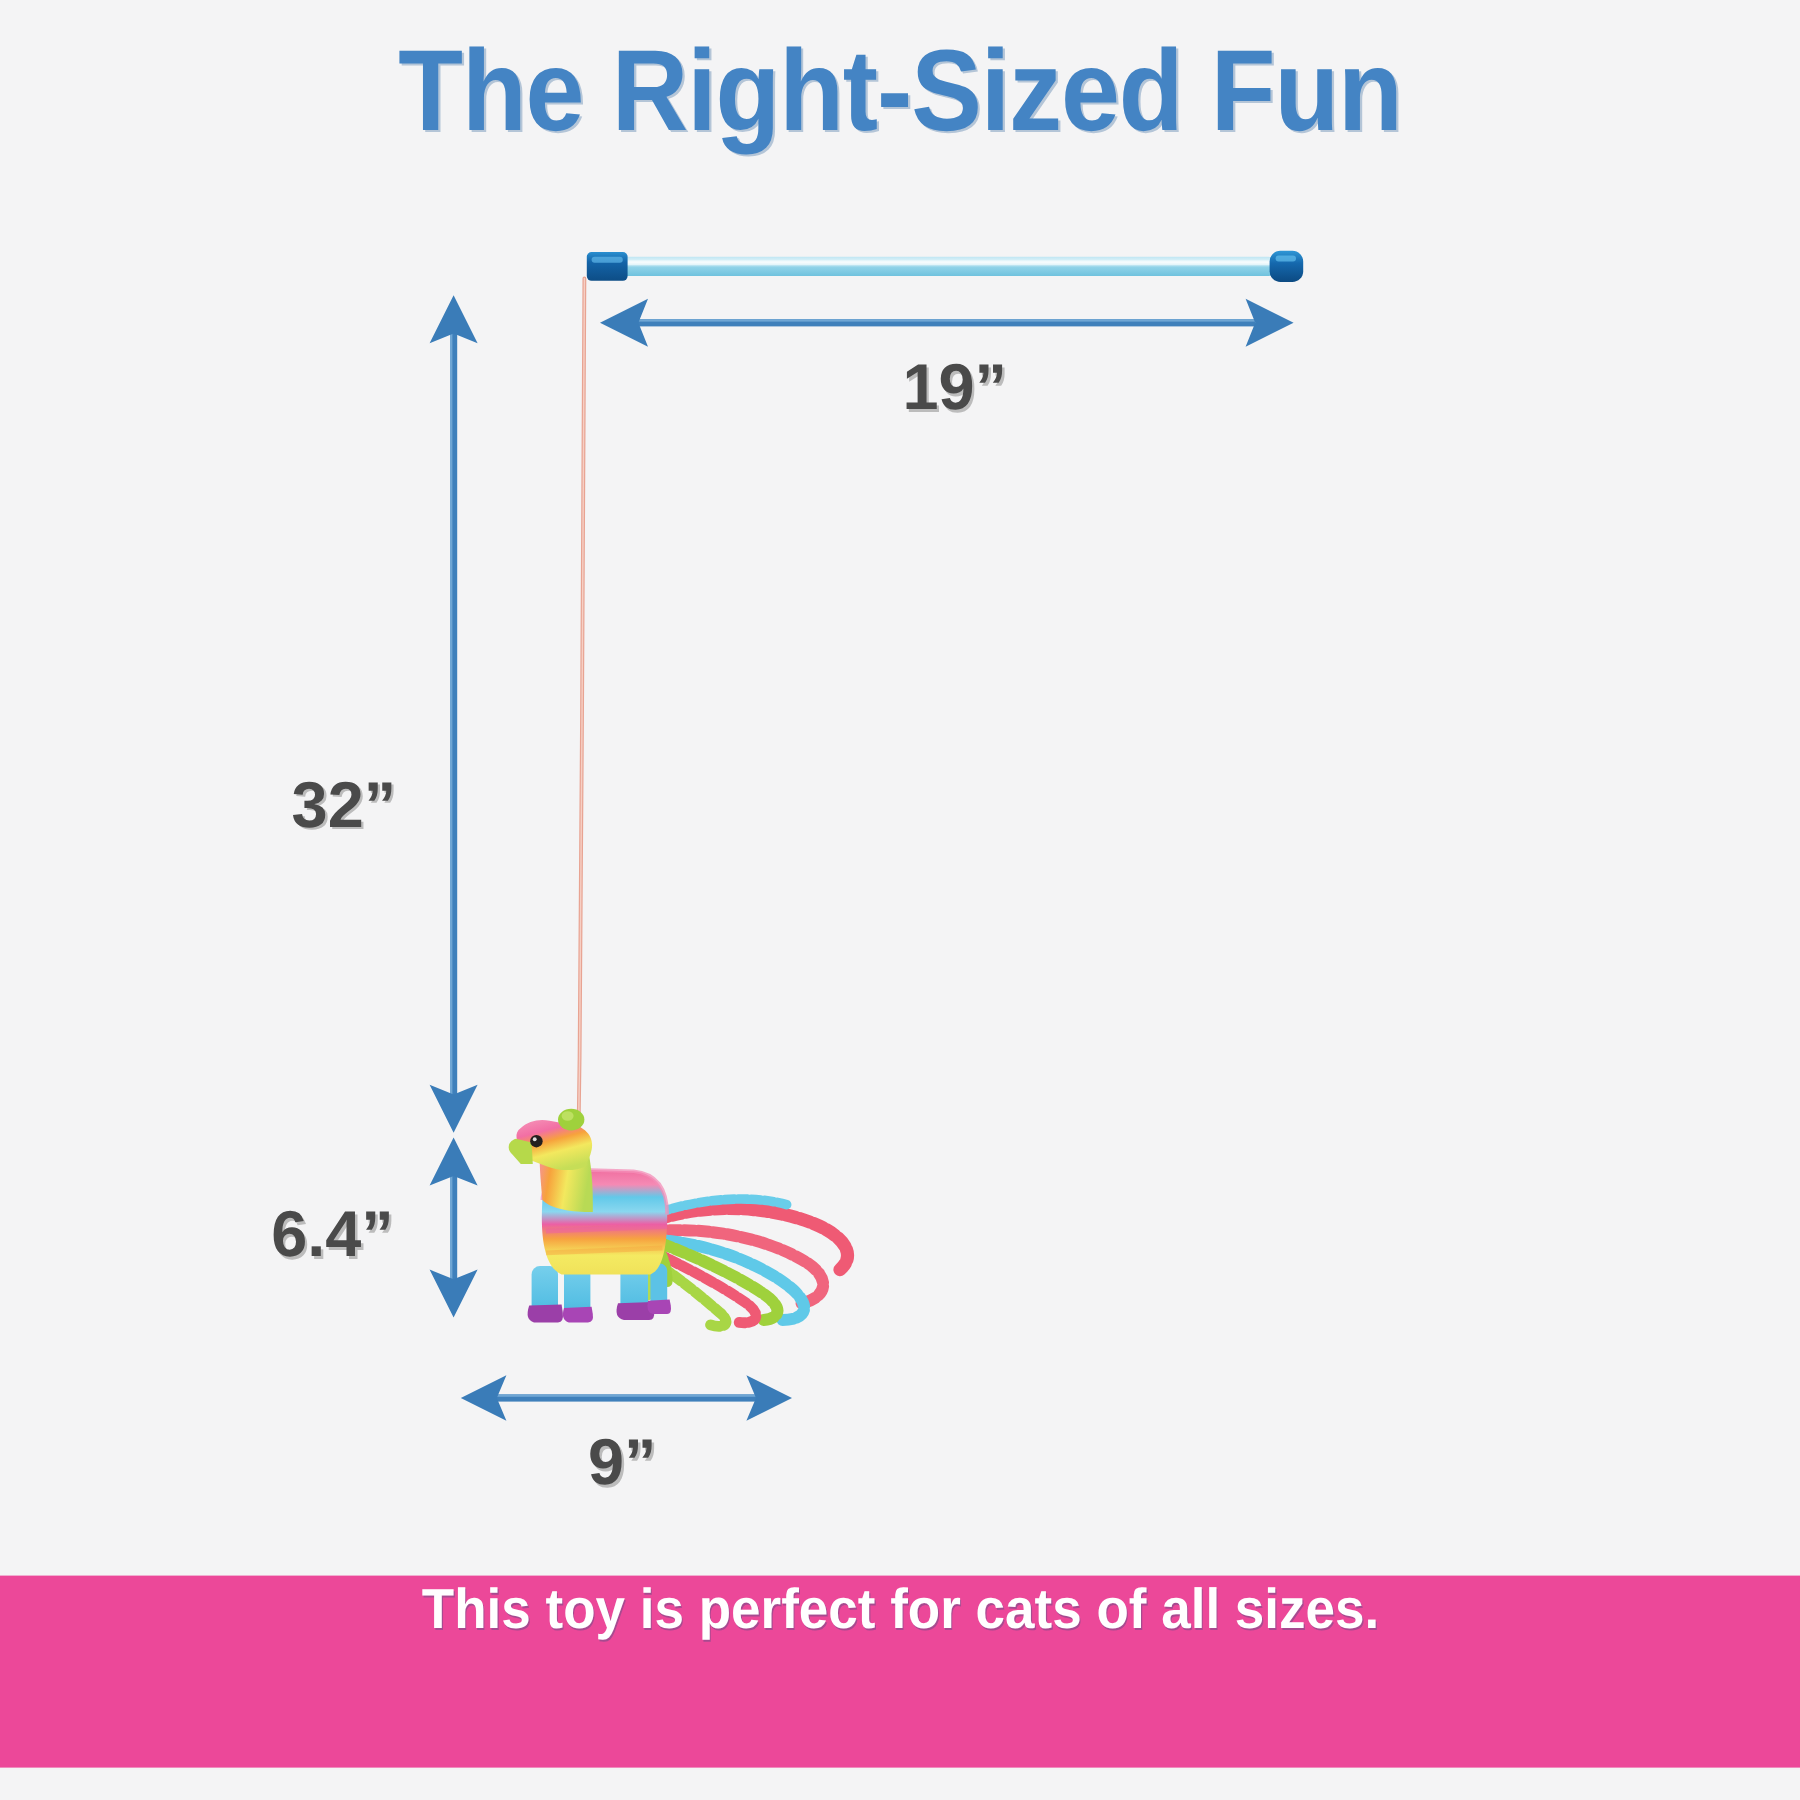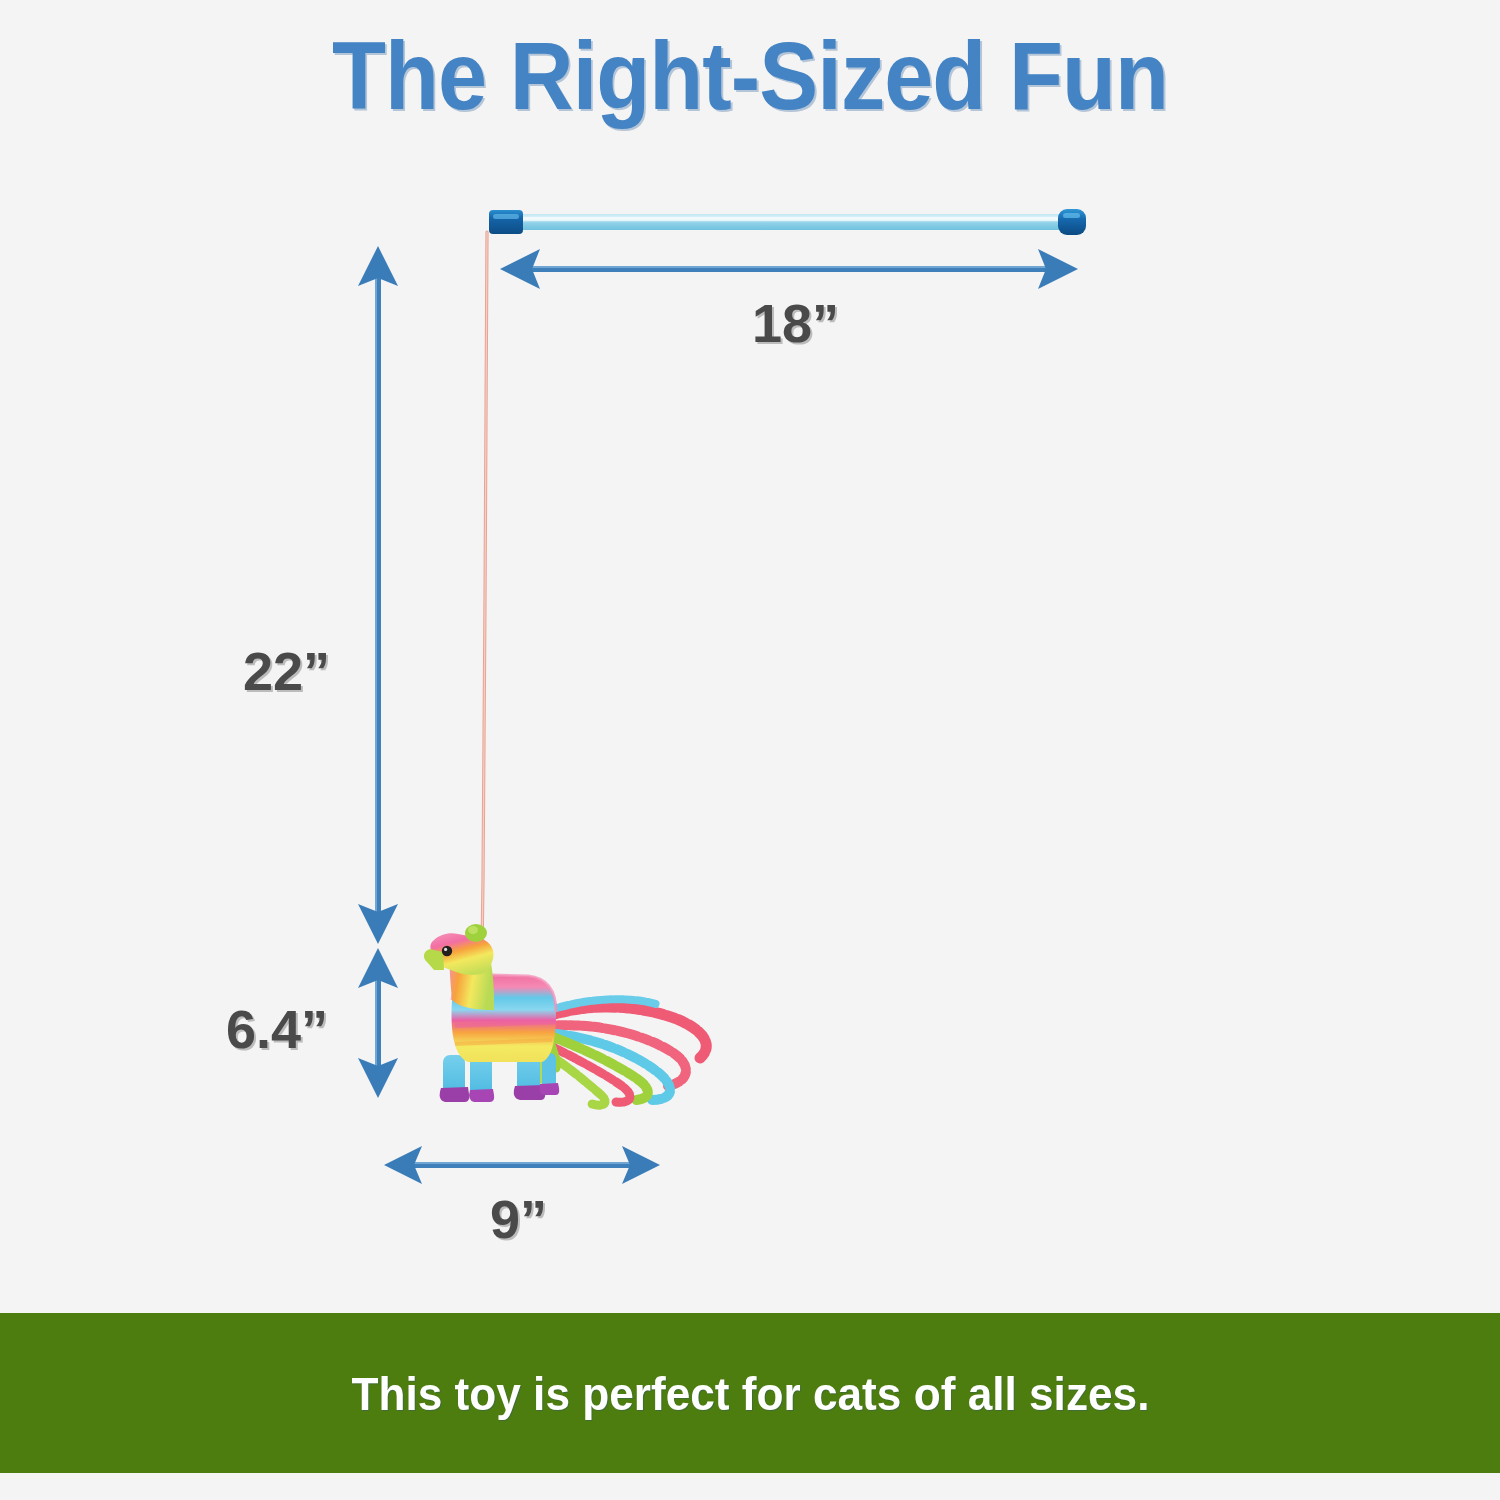--- a/index.html
+++ b/index.html
@@ -55,23 +55,22 @@
   #label-45 { left: 226px; top: 998px; }
   #label-9  { left: 490px; top: 1188px; }
 
   
   #banner {
     position: absolute;
     left: 0;
     top: 1313px;
     width: 1500px;
     height: 160px;
-    background: #4d7c0f;
+    background: #ec4899;
     display: flex;
-    align-items: center;
     justify-content: center;
   }
   #banner-text {
     font-family: "Liberation Sans Narrow", "Liberation Sans", sans-serif;
     font-size: 47px;
     font-weight: bold;
     color: #ffffff;
     text-shadow: 1px 1px 0 rgba(40,80,130,0.35);
     white-space: nowrap;
     transform: scaleX(0.94);
@@ -265,23 +264,23 @@
         <rect x="412" y="1162" width="220" height="6" fill="#3f80bb"></rect>
         <rect x="412" y="1162" width="220" height="2" fill="#6fa6d4"></rect>
 
         <path d="M384 1165 L 422 1146 L 414 1165 L 422 1184 Z" fill="#3a7cb8"></path>
 
         <path d="M660 1165 L 622 1146 L 630 1165 L 622 1184 Z" fill="#3a7cb8"></path>
       </g>
     </g>
   </svg>
 
-  <div class="dim-label" id="label-18">18”</div>
-
-  <div class="dim-label" id="label-22">22”</div>
+  <div class="dim-label" id="label-18">19”</div>
+
+  <div class="dim-label" id="label-22">32”</div>
 
   <div class="dim-label" id="label-45">6.4”</div>
 
   <div class="dim-label" id="label-9">9”</div>
 
   <div id="banner">
     <div id="banner-text">This toy is perfect for cats of all sizes.</div>
   </div>
 
 </div>

